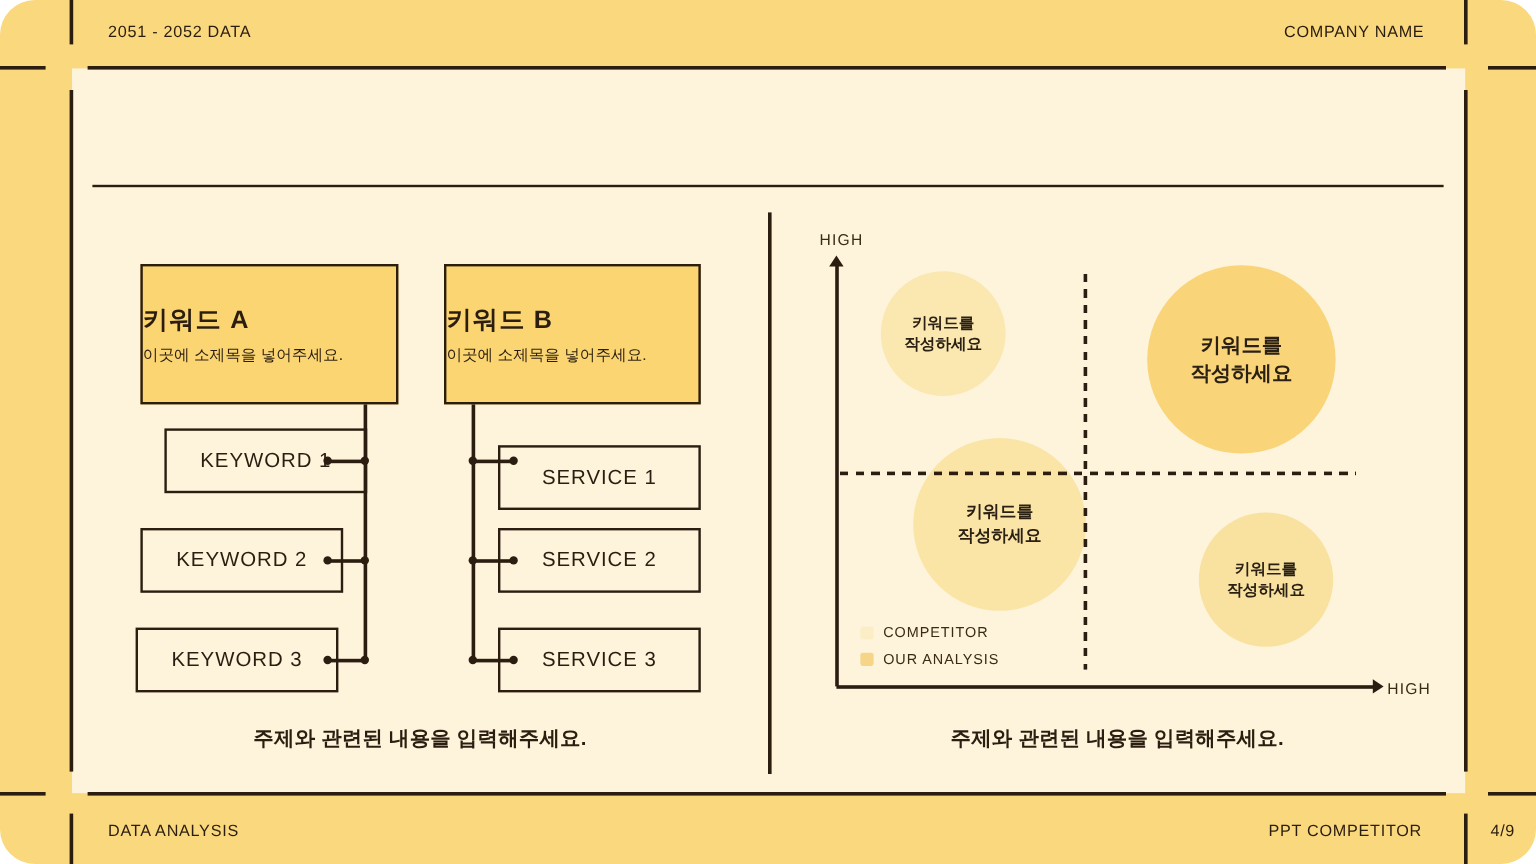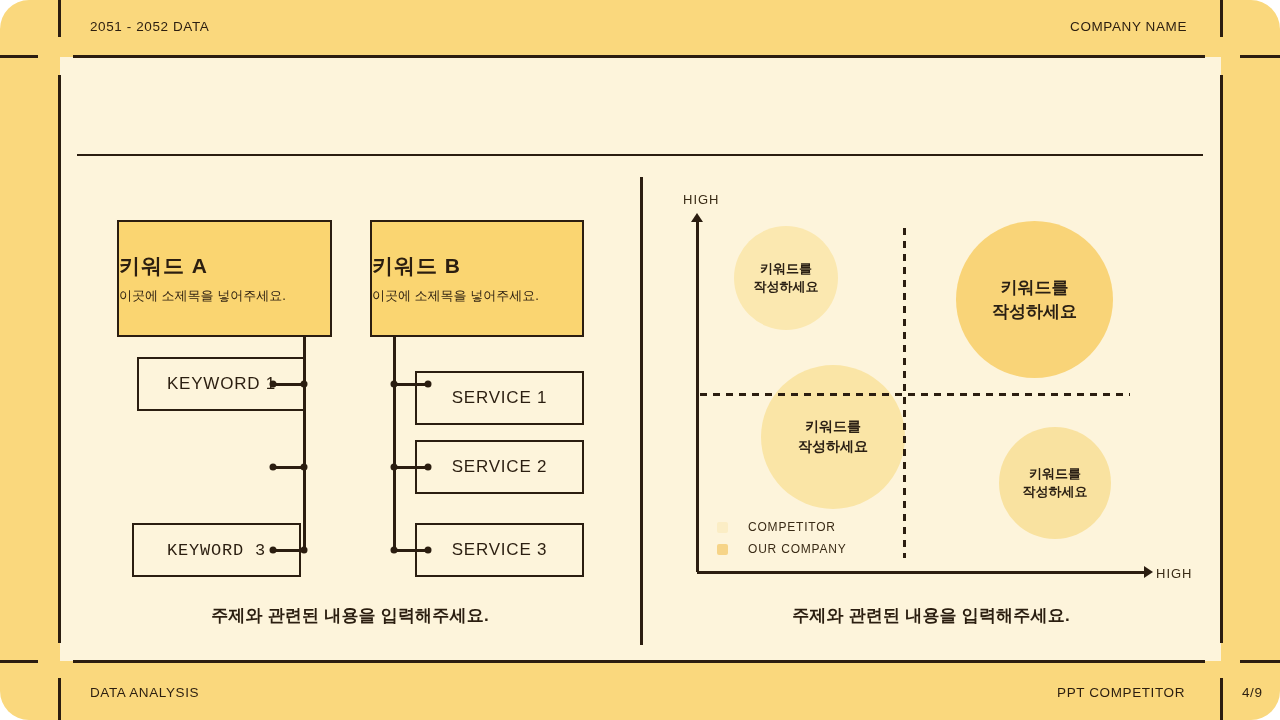--- a/index.html
+++ b/index.html
@@ -28,21 +28,21 @@
   .dash-v{position:absolute;width:3px;z-index:3;
           background:repeating-linear-gradient(180deg,var(--line) 0 7px,transparent 7px 13px);}
   .dash-h{position:absolute;height:3px;z-index:3;
           background:repeating-linear-gradient(90deg,var(--line) 0 7px,transparent 7px 13px);}
   .bubble{position:absolute;border-radius:50%;display:flex;align-items:center;justify-content:center;text-align:center;
           font-weight:700;line-height:1.4;z-index:1;color:#2B2014;}
   .bubble.tl{background:var(--circle-tl,#FBE8B0);font-size:13px;}
   .bubble.tr{background:var(--circle-tr,#F9D478);font-size:17px;}
   .bubble.bl{background:var(--circle-bl,#FAE5A6);font-size:14px;}
   .bubble.br{background:var(--circle-br,#F9E2A0);font-size:13px;}
-  .legend-row{position:absolute;display:flex;align-items:center;gap:20px;z-index:4;}
+  .legend-row{position:absolute;display:flex;align-items:center;gap:8px;z-index:4;}
   .sw{width:11px;height:11px;border-radius:2px;}
   .sw1{background:var(--legend-competitor,#FBEDC5);}
   .sw2{background:var(--legend-company,#F6D488);}
   .legend-label{font-size:12px;letter-spacing:0.8px;font-weight:500;color:#3A2B16;}
   .axis{z-index:2;}
 </style>
 </head>
 <body>
 
 <div class="stage">
@@ -79,21 +79,22 @@
   </div>
   <div class="gbox" style="left:370px;top:220px;width:214px;">
     <div class="gbox-title">키워드 B</div>
     <div class="gbox-sub">이곳에 소제목을 넣어주세요.</div>
   </div>
 
   <div class="ln vln" style="left:303px;top:337px;height:214px;"></div>
   <div class="ln vln" style="left:393px;top:337px;height:214px;"></div>
 
   <div class="ibox" style="left:117px;top:357px;margin-left:20px;">KEYWORD 1</div>
-  <div class="ibox" style="left:132px;top:523px;font-family:Liberation Mono, monospace;">KEYWORD 3</div>
+  <div class="ibox" style="left:117px;top:440px;">KEYWORD 2</div>
+  <div class="ibox" style="left:113px;top:523px;">KEYWORD 3</div>
   <div class="ln hln" style="left:273px;top:383px;width:33px;"></div>
   <div class="ln hln" style="left:273px;top:466px;width:33px;"></div>
   <div class="ln hln" style="left:273px;top:549px;width:33px;"></div>
   <div class="dot" style="left:273px;top:384px;"></div>
   <div class="dot" style="left:304px;top:384px;"></div>
   <div class="dot" style="left:273px;top:467px;"></div>
   <div class="dot" style="left:304px;top:467px;"></div>
   <div class="dot" style="left:273px;top:550px;"></div>
   <div class="dot" style="left:304px;top:550px;"></div>
 
@@ -138,18 +139,18 @@
     <div><span>키워드를</span><br>
          <span>작성하세요</span></div>
   </div>
 
   <div class="legend-row" style="left:717px;top:520px;">
     <div class="sw sw1"></div>
     <div class="legend-label">COMPETITOR</div>
   </div>
   <div class="legend-row" style="left:717px;top:542px;">
     <div class="sw sw2"></div>
-    <div class="legend-label">OUR COMPANY</div>
+    <div class="legend-label">OUR ANALYSIS</div>
   </div>
 
   <div class="caption" style="left:641px;top:604px;">주제와 관련된 내용을 입력해주세요.</div>
 
 </div>
 
 </body></html>

